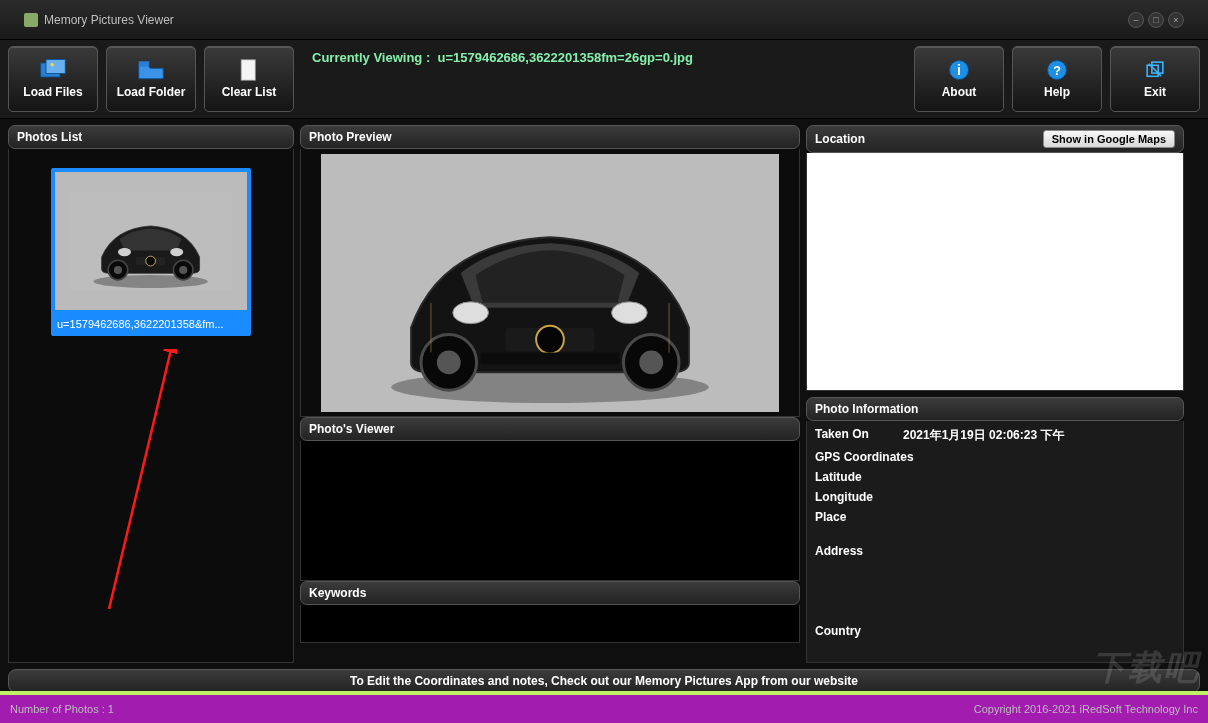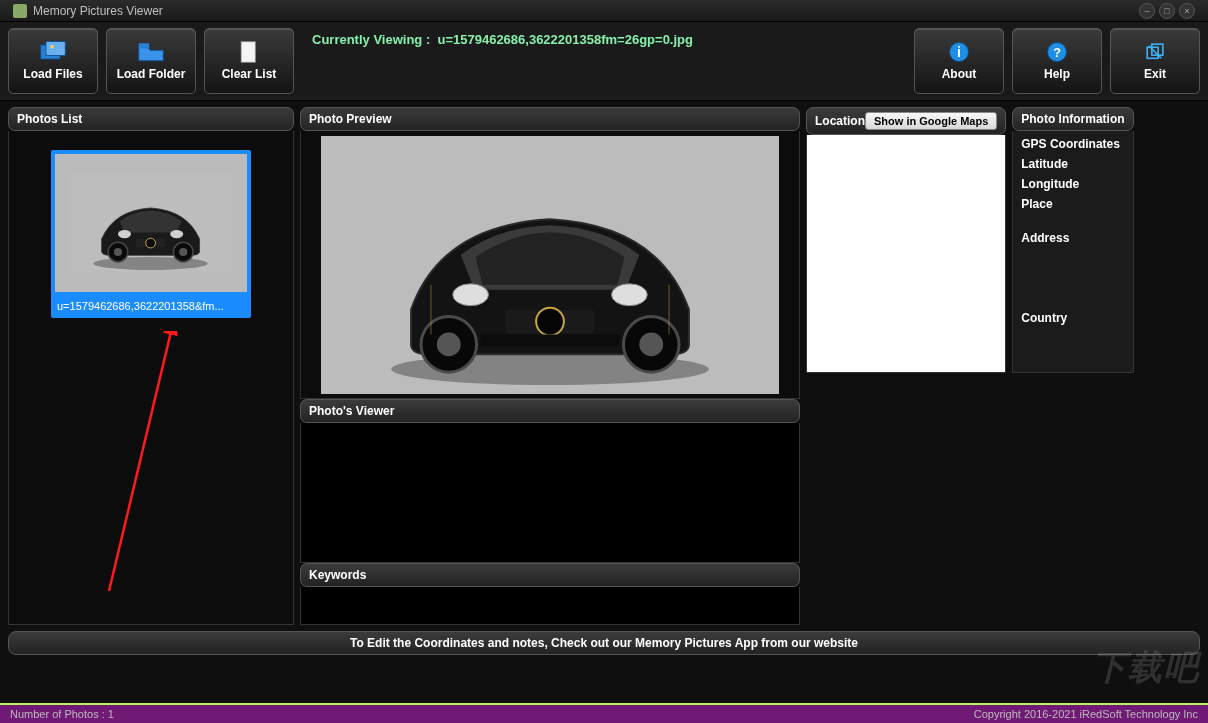--- a/index.html
+++ b/index.html
@@ -6,24 +6,24 @@
 body {
   width: 1208px; height: 723px;
   background: #0f0f0f;
   font-family: Tahoma, Arial, sans-serif;
   color: #ddd;
   font-size: 12px;
   overflow: hidden;
   position: relative;
 }
 .titlebar {
-  height: 22px;
+  height: 40px;
   background: linear-gradient(#2b2b2b,#1a1a1a);
   display: flex; align-items: center;
-  padding: 0 13px;
+  padding: 0 24px;
   border-bottom: 1px solid #000;
 }
 .titlebar .app-icon { width:14px; height:14px; background:#8a6; margin-right:6px; border-radius:2px; }
 .titlebar .title { flex:1; color:#bfbfbf; font-size:12px; }
 .winbtns { display:flex; gap:4px; }
 .winbtn {
   width:16px; height:16px; border-radius:50%;
   background:#333; border:1px solid #555;
   display:flex; align-items:center; justify-content:center;
   font-size:9px; color:#aaa; cursor:pointer;
@@ -95,21 +95,21 @@
   width:458px; height:258px; background:#bcbcbc;
   display:flex; align-items:center; justify-content:center;
   position:relative;
 }
 .notes-body, .keywords-body {
   background:#000; border:1px solid #333; border-top:none;
 }
 .notes-body { height:140px; }
 .keywords-body { height:38px; }
 .right {
-  width:378px; display:flex; flex-direction:row; gap:6px;
+  width:378px; display:flex; flex-direction:column; gap:6px;
 }
 .loc-header { position:relative; }
 .gmaps-btn {
   background: linear-gradient(#f8f8f8,#d8d8d8);
   color:#000; border:1px solid #888; border-radius:3px;
   padding:2px 8px; font-size:11px; font-weight:bold; cursor:pointer;
 }
 .map-body {
   background:#fff; border:1px solid #333; border-top:none;
   height:238px;
@@ -124,21 +124,21 @@
 .footer-link {
   margin:6px 8px 0 8px;
   background: linear-gradient(#3b3b3b,#232323);
   border:1px solid #555; border-radius:8px;
   text-align:center; padding:4px 0;
   color:#fff; font-weight:bold; font-size:12px;
   cursor:pointer;
 }
 .statusbar {
   position:absolute; bottom:0; left:0; right:0;
-  height:20px; background:#701a75; border-top:2px solid #bef264;
+  height:32px; background:#a21caf; border-top:4px solid #bef264;
   display:flex; justify-content:space-between; align-items:center;
   padding:0 10px; color:#bbb; font-size:11px;
 }
 .watermark {
   position:absolute; right:8px; bottom:32px;
   color:rgba(200,200,200,0.18); font-size:34px; font-weight:bold;
   font-style:italic; user-select:none; pointer-events:none;
   letter-spacing:2px;
 }
 
@@ -297,20 +297,24 @@
       </div>
       <div class="map-body"></div>
     </div>
 
     <div>
       <div class="panel-header">
         <span>Photo Information</span>
       </div>
       <div class="info-body">
         <div class="info-row">
+          <span class="info-label" style="min-width:70px;">Taken On</span>
+          <span>2021年1月19日 02:06:23 下午</span>
+        </div>
+        <div class="info-row">
           <span>GPS Coordinates</span>
         </div>
         <div class="info-row">
           <span>Latitude</span>
         </div>
         <div class="info-row">
           <span>Longitude</span>
         </div>
         <div class="info-row">
           <span>Place</span>

